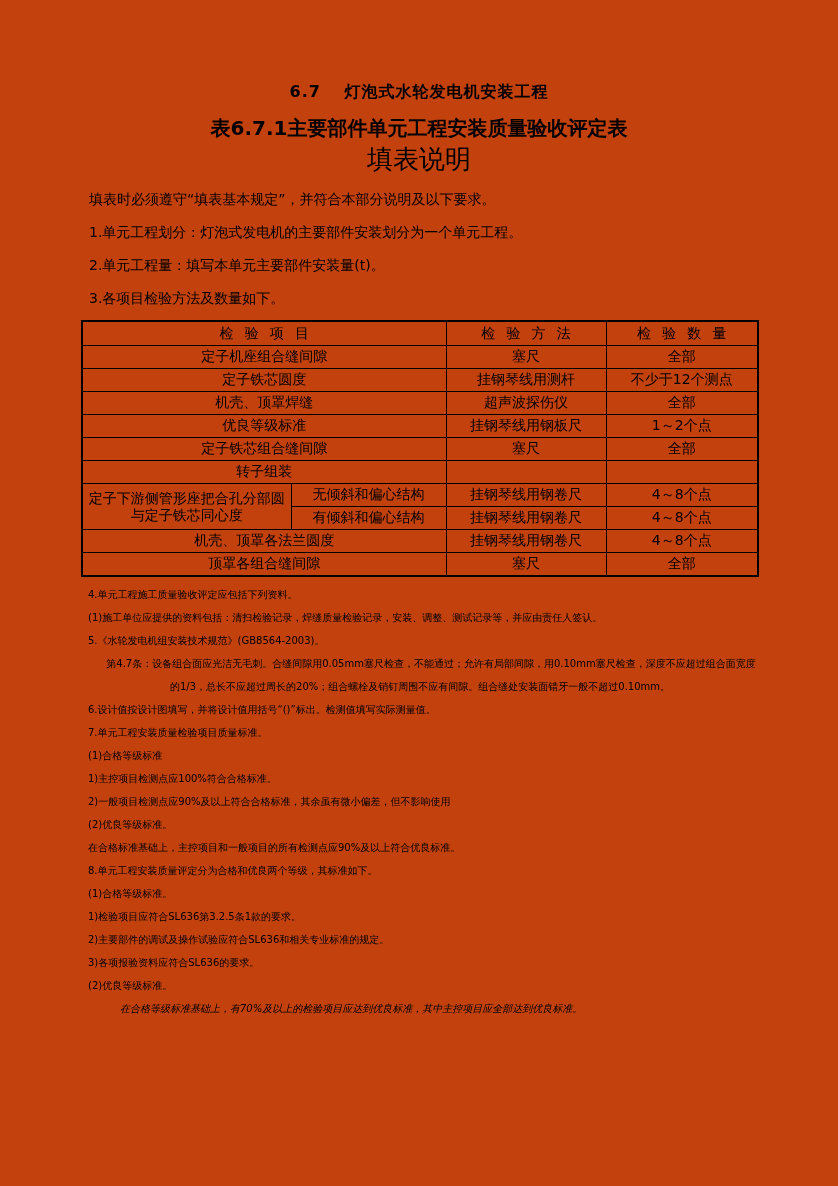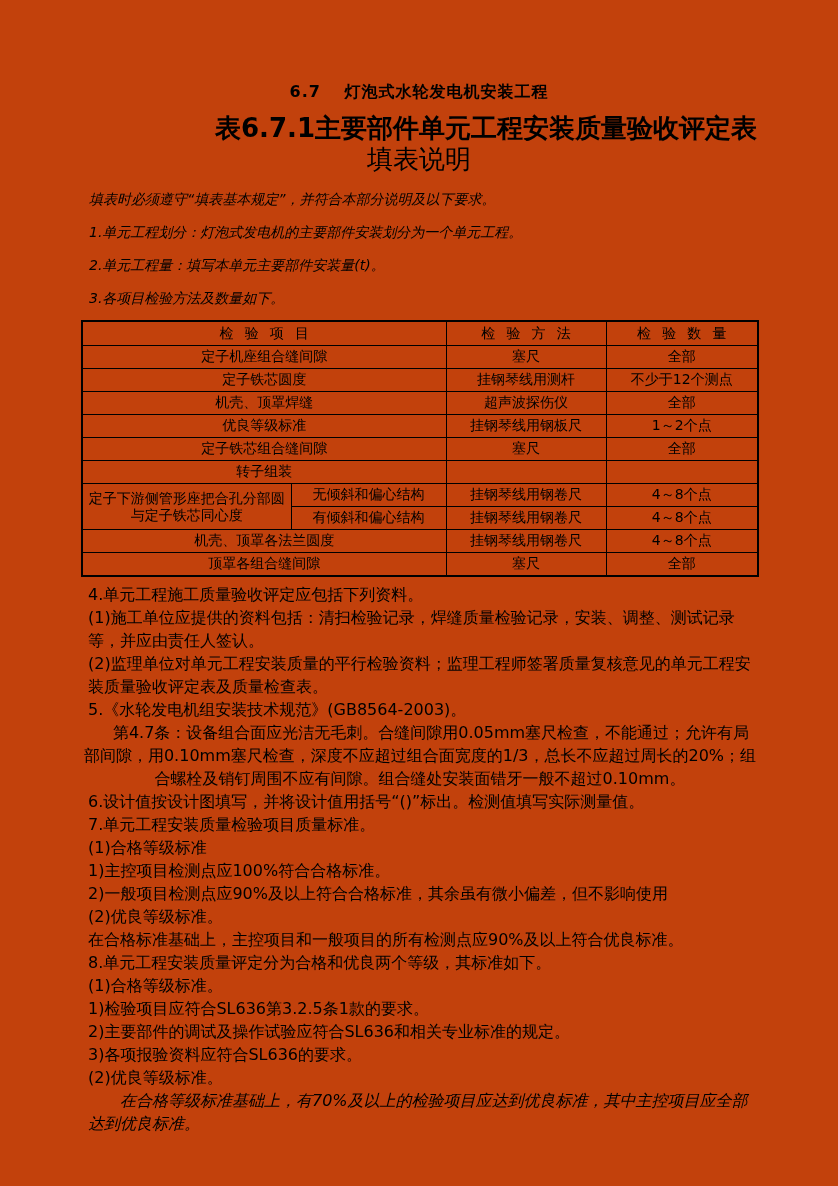--- a/index.html
+++ b/index.html
@@ -10,32 +10,31 @@
     -webkit-font-smoothing:antialiased;
   }
   .page{width:838px;height:1186px;position:relative;background:#c2410c;}
   .content{width:676px;margin:0 0 0 81px;padding-top:82px;}
 
   .section-heading{
     text-align:center;font-size:16px;font-weight:bold;
     letter-spacing:1px;line-height:20px;
   }
   .doc-title{
-    text-align:right;font-size:26px;font-weight:bold;
+    text-align:center;font-size:20px;font-weight:bold;
     line-height:32px;margin-top:10px;
   }
   .doc-subtitle{
     text-align:center;font-size:26px;font-weight:normal;line-height:30px;
   }
 
   .pre-block{margin-top:14px;}
   .pre-block p{
     margin:0 0 10px 0;font-size:14px;line-height:23px;
     padding-left:8px;
-    font-style:italic;
   }
 
   table.inspection{
     border-collapse:collapse;table-layout:fixed;
     width:676px;margin-top:4px;
     font-size:14px;
   }
   table.inspection col.cA{width:209px;}
   table.inspection col.cB{width:155px;}
   table.inspection col.cC{width:160px;}
@@ -51,21 +50,21 @@
     letter-spacing:0.8em;text-indent:0.8em; 
     height:23px;
   }
   td.group-cell{
     text-align:left;line-height:17px;padding:2px 2px 2px 4px;
     font-size:14px;
   }
 
   .post-block{margin-top:6px;}
   .post-block p{
-    margin:0;font-size:16px;line-height:23px;
+    margin:0;font-size:10px;line-height:23px;
     padding-left:7px;
   }
   .post-block p.ind1{text-indent:22px;padding-left:2px;text-align:center;}
   .post-block p.ind2{text-indent:32px;font-style:italic;}
 </style>
 </head>
 <body>
 
 <div class="page">
   <div class="content">
@@ -144,21 +143,20 @@
           <td colspan="2">顶罩各组合缝间隙</td>
           <td>塞尺</td>
           <td>全部</td>
         </tr>
       </tbody>
     </table>
 
     <div class="post-block">
       <p>4.单元工程施工质量验收评定应包括下列资料。</p>
       <p>(1)施工单位应提供的资料包括：清扫检验记录，焊缝质量检验记录，安装、调整、测试记录等，并应由责任人签认。</p>
-      <p>(2)监理单位对单元工程安装质量的平行检验资料；监理工程师签署质量复核意见的单元工程安装质量验收评定表及质量检查表。</p>
       <p>5.《水轮发电机组安装技术规范》(GB8564-2003)。</p>
       <p class="ind1">第4.7条：设备组合面应光洁无毛刺。合缝间隙用0.05mm塞尺检查，不能通过；允许有局部间隙，用0.10mm塞尺检查，深度不应超过组合面宽度的1/3，总长不应超过周长的20%；组合螺栓及销钉周围不应有间隙。组合缝处安装面错牙一般不超过0.10mm。</p>
       <p>6.设计值按设计图填写，并将设计值用括号“()”标出。检测值填写实际测量值。</p>
       <p>7.单元工程安装质量检验项目质量标准。</p>
       <p>(1)合格等级标准</p>
       <p>1)主控项目检测点应100%符合合格标准。</p>
       <p>2)一般项目检测点应90%及以上符合合格标准，其余虽有微小偏差，但不影响使用</p>
       <p>(2)优良等级标准。</p>
       <p>在合格标准基础上，主控项目和一般项目的所有检测点应90%及以上符合优良标准。</p>
       <p>8.单元工程安装质量评定分为合格和优良两个等级，其标准如下。</p>

